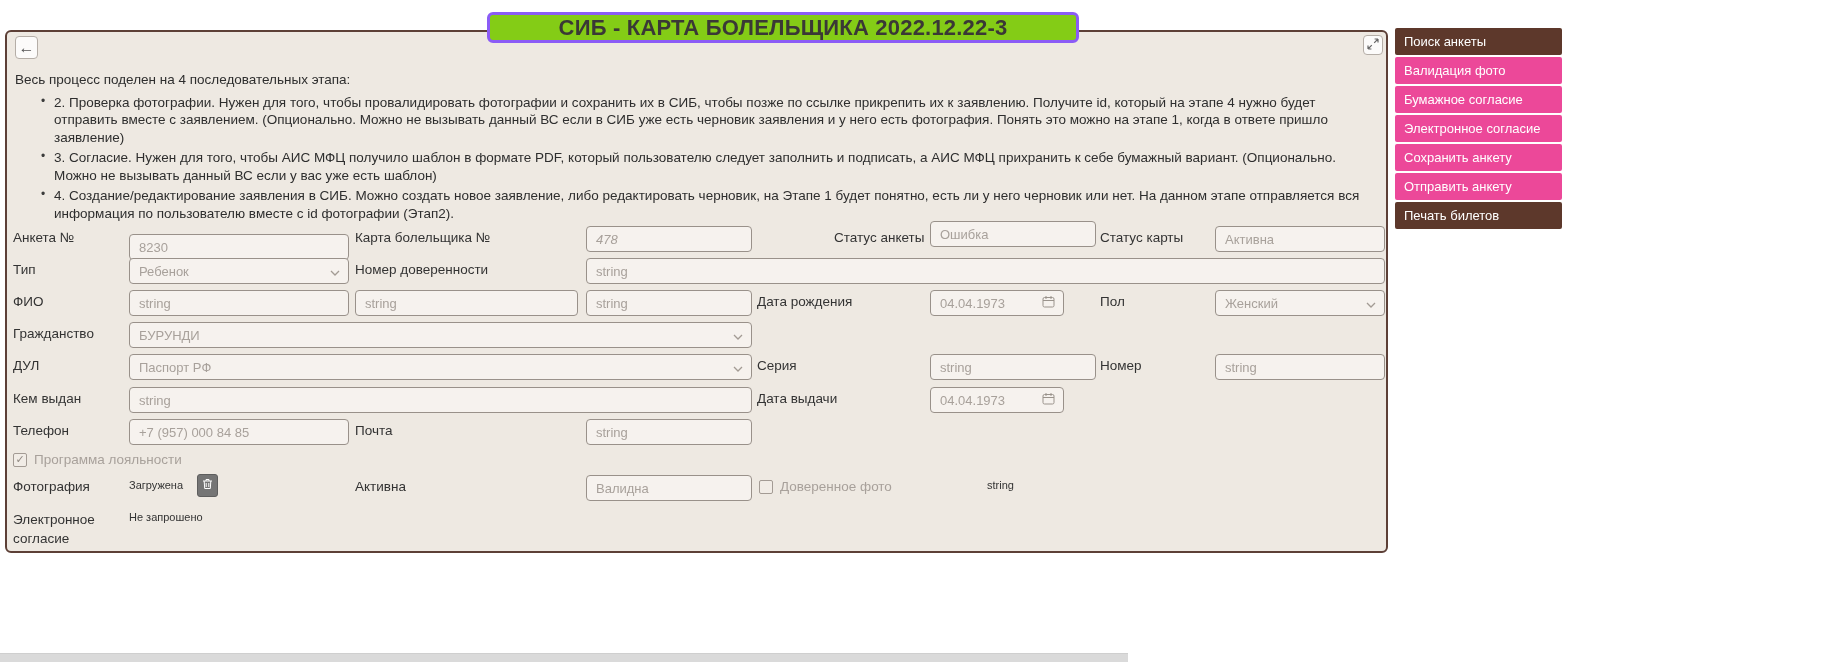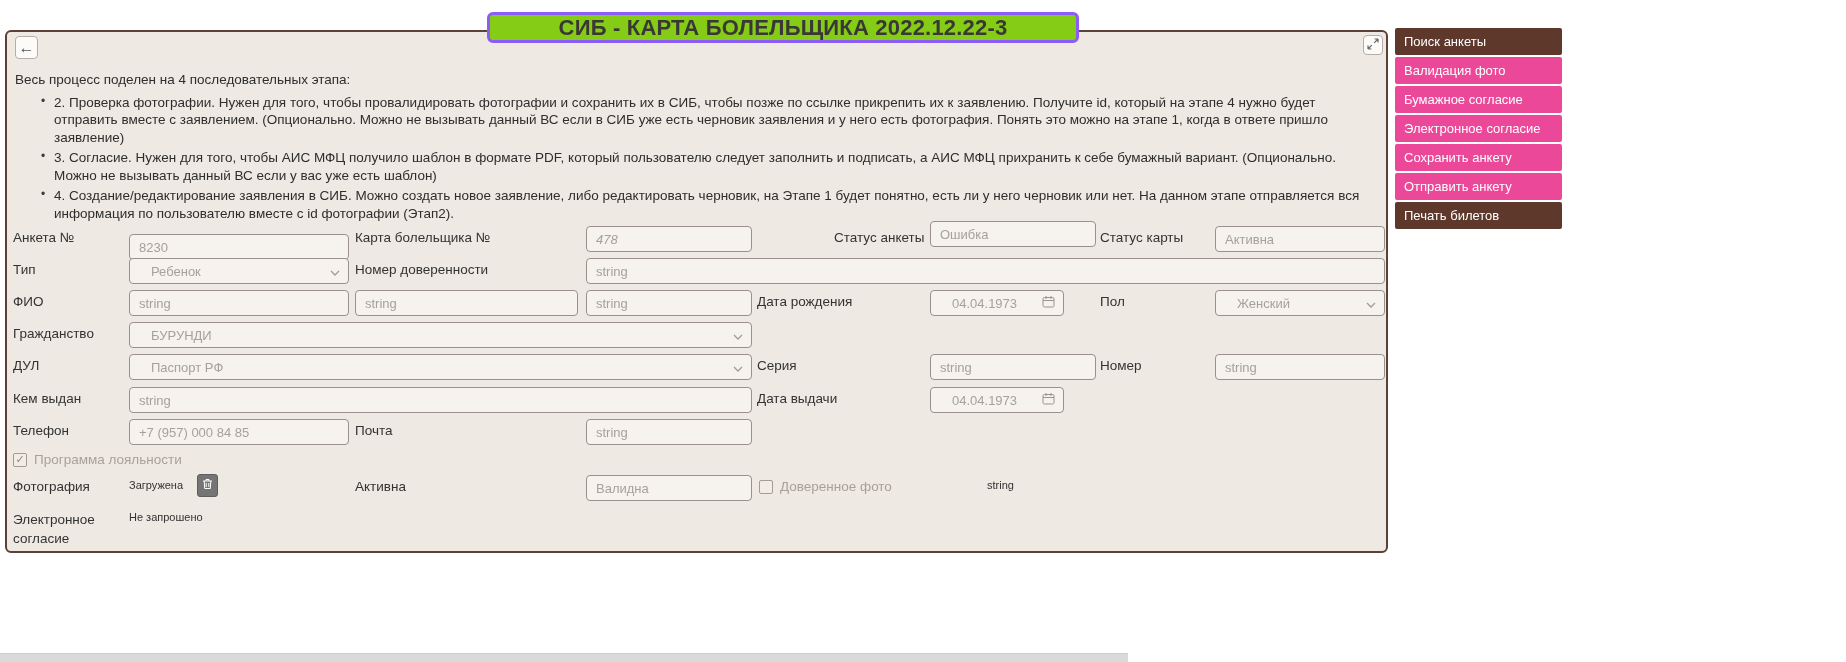--- a/index.html
+++ b/index.html
@@ -24,21 +24,21 @@
   .intro li{position:relative;padding-left:13px;margin-bottom:3px;}
   .intro li::before{content:"\2022";position:absolute;left:0;top:-1px;font-size:12px;color:#3b3b3b;}
 
   .lbl{position:absolute;font-size:13.5px;color:#333;white-space:nowrap;}
   .txt{position:absolute;font-size:11px;color:#333;white-space:nowrap;}
   .inp{position:absolute;height:26px;box-sizing:border-box;border:1px solid #99918a;border-radius:4px;
        background:#f6f2ee;font-family:inherit;font-size:13px;color:#555;padding:0 9px;outline:none;}
   .inp::placeholder{color:#a8a19b;opacity:1;}
   .sel,.dat{position:absolute;height:26px;box-sizing:border-box;border:1px solid #99918a;border-radius:4px;
        background:#f6f2ee;font-size:13px;color:#a8a19b;display:flex;align-items:center;
-       justify-content:space-between;padding:0 8px 0 21px;cursor:pointer;}
+       justify-content:space-between;padding:0 8px 0 9px;cursor:pointer;}
   .sel span,.dat span{white-space:nowrap;overflow:hidden;}
 
   .cb{position:absolute;display:flex;align-items:center;gap:7px;font-size:13.5px;cursor:pointer;}
   .cb .box{width:14px;height:14px;border:1px solid #a39b94;border-radius:2px;background:#f1ece6;
            display:flex;align-items:center;justify-content:center;font-size:11px;color:#8f8881;
            box-sizing:border-box;flex:none;}
   .cb .cbl{color:#a8a19b;white-space:nowrap;}
 
   .del-btn{position:absolute;width:21px;height:23px;background:#757575;border:1px solid #5e5e5e;
            border-radius:3px;display:flex;align-items:center;justify-content:center;cursor:pointer;padding:0;}

